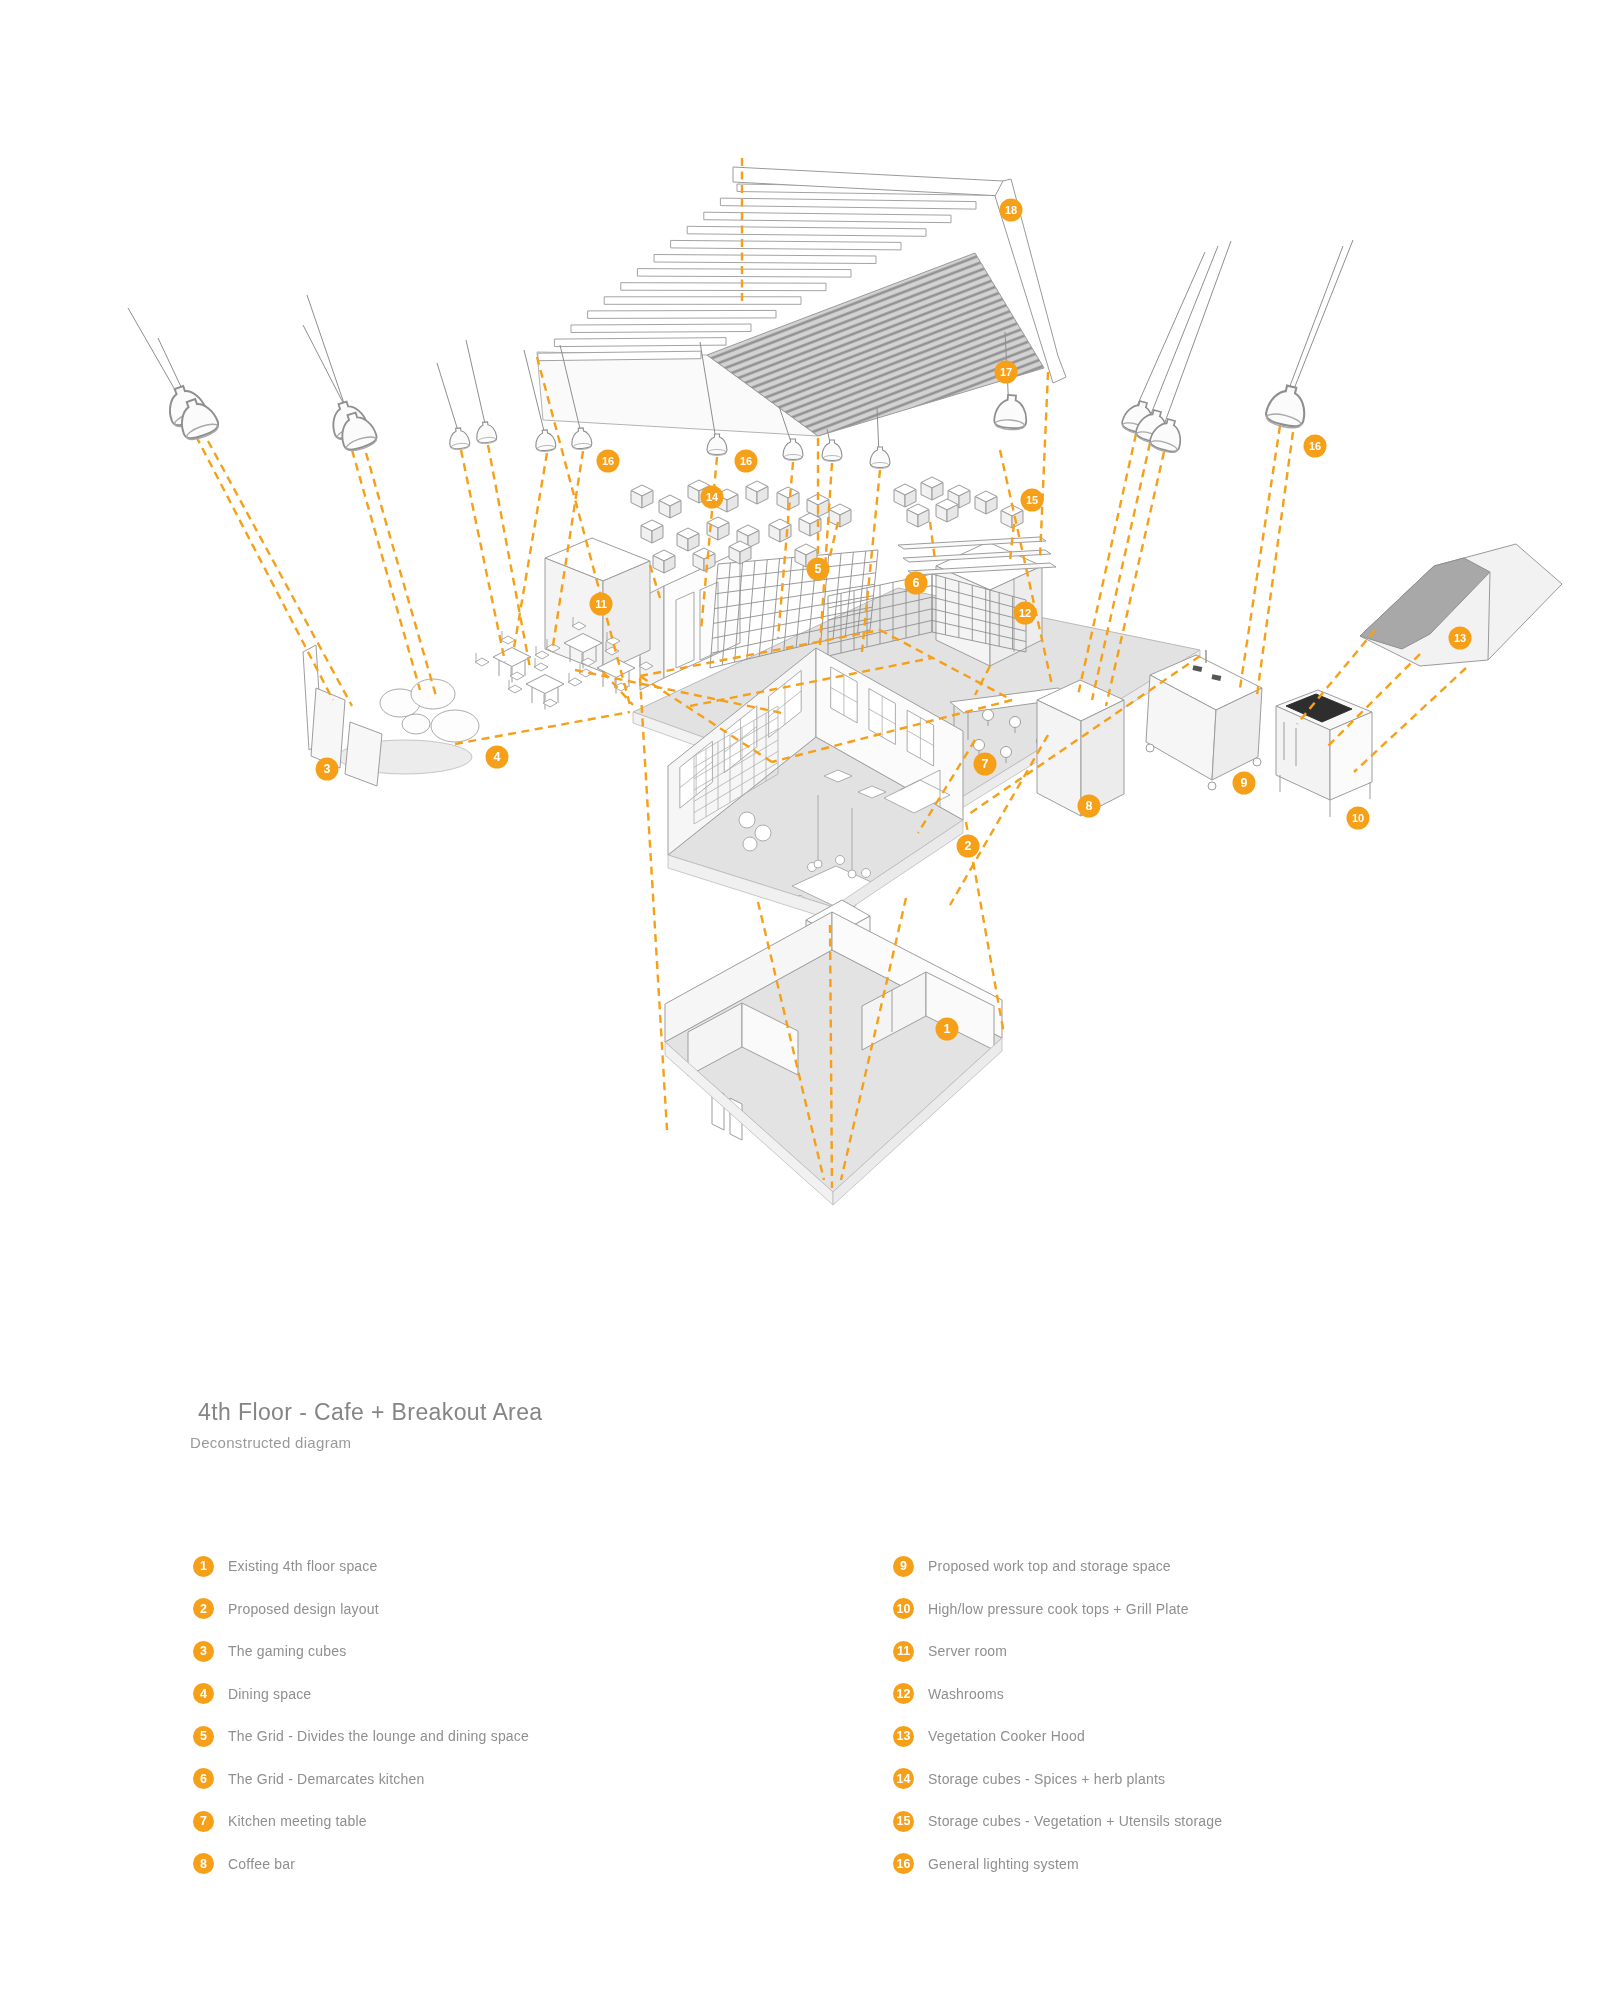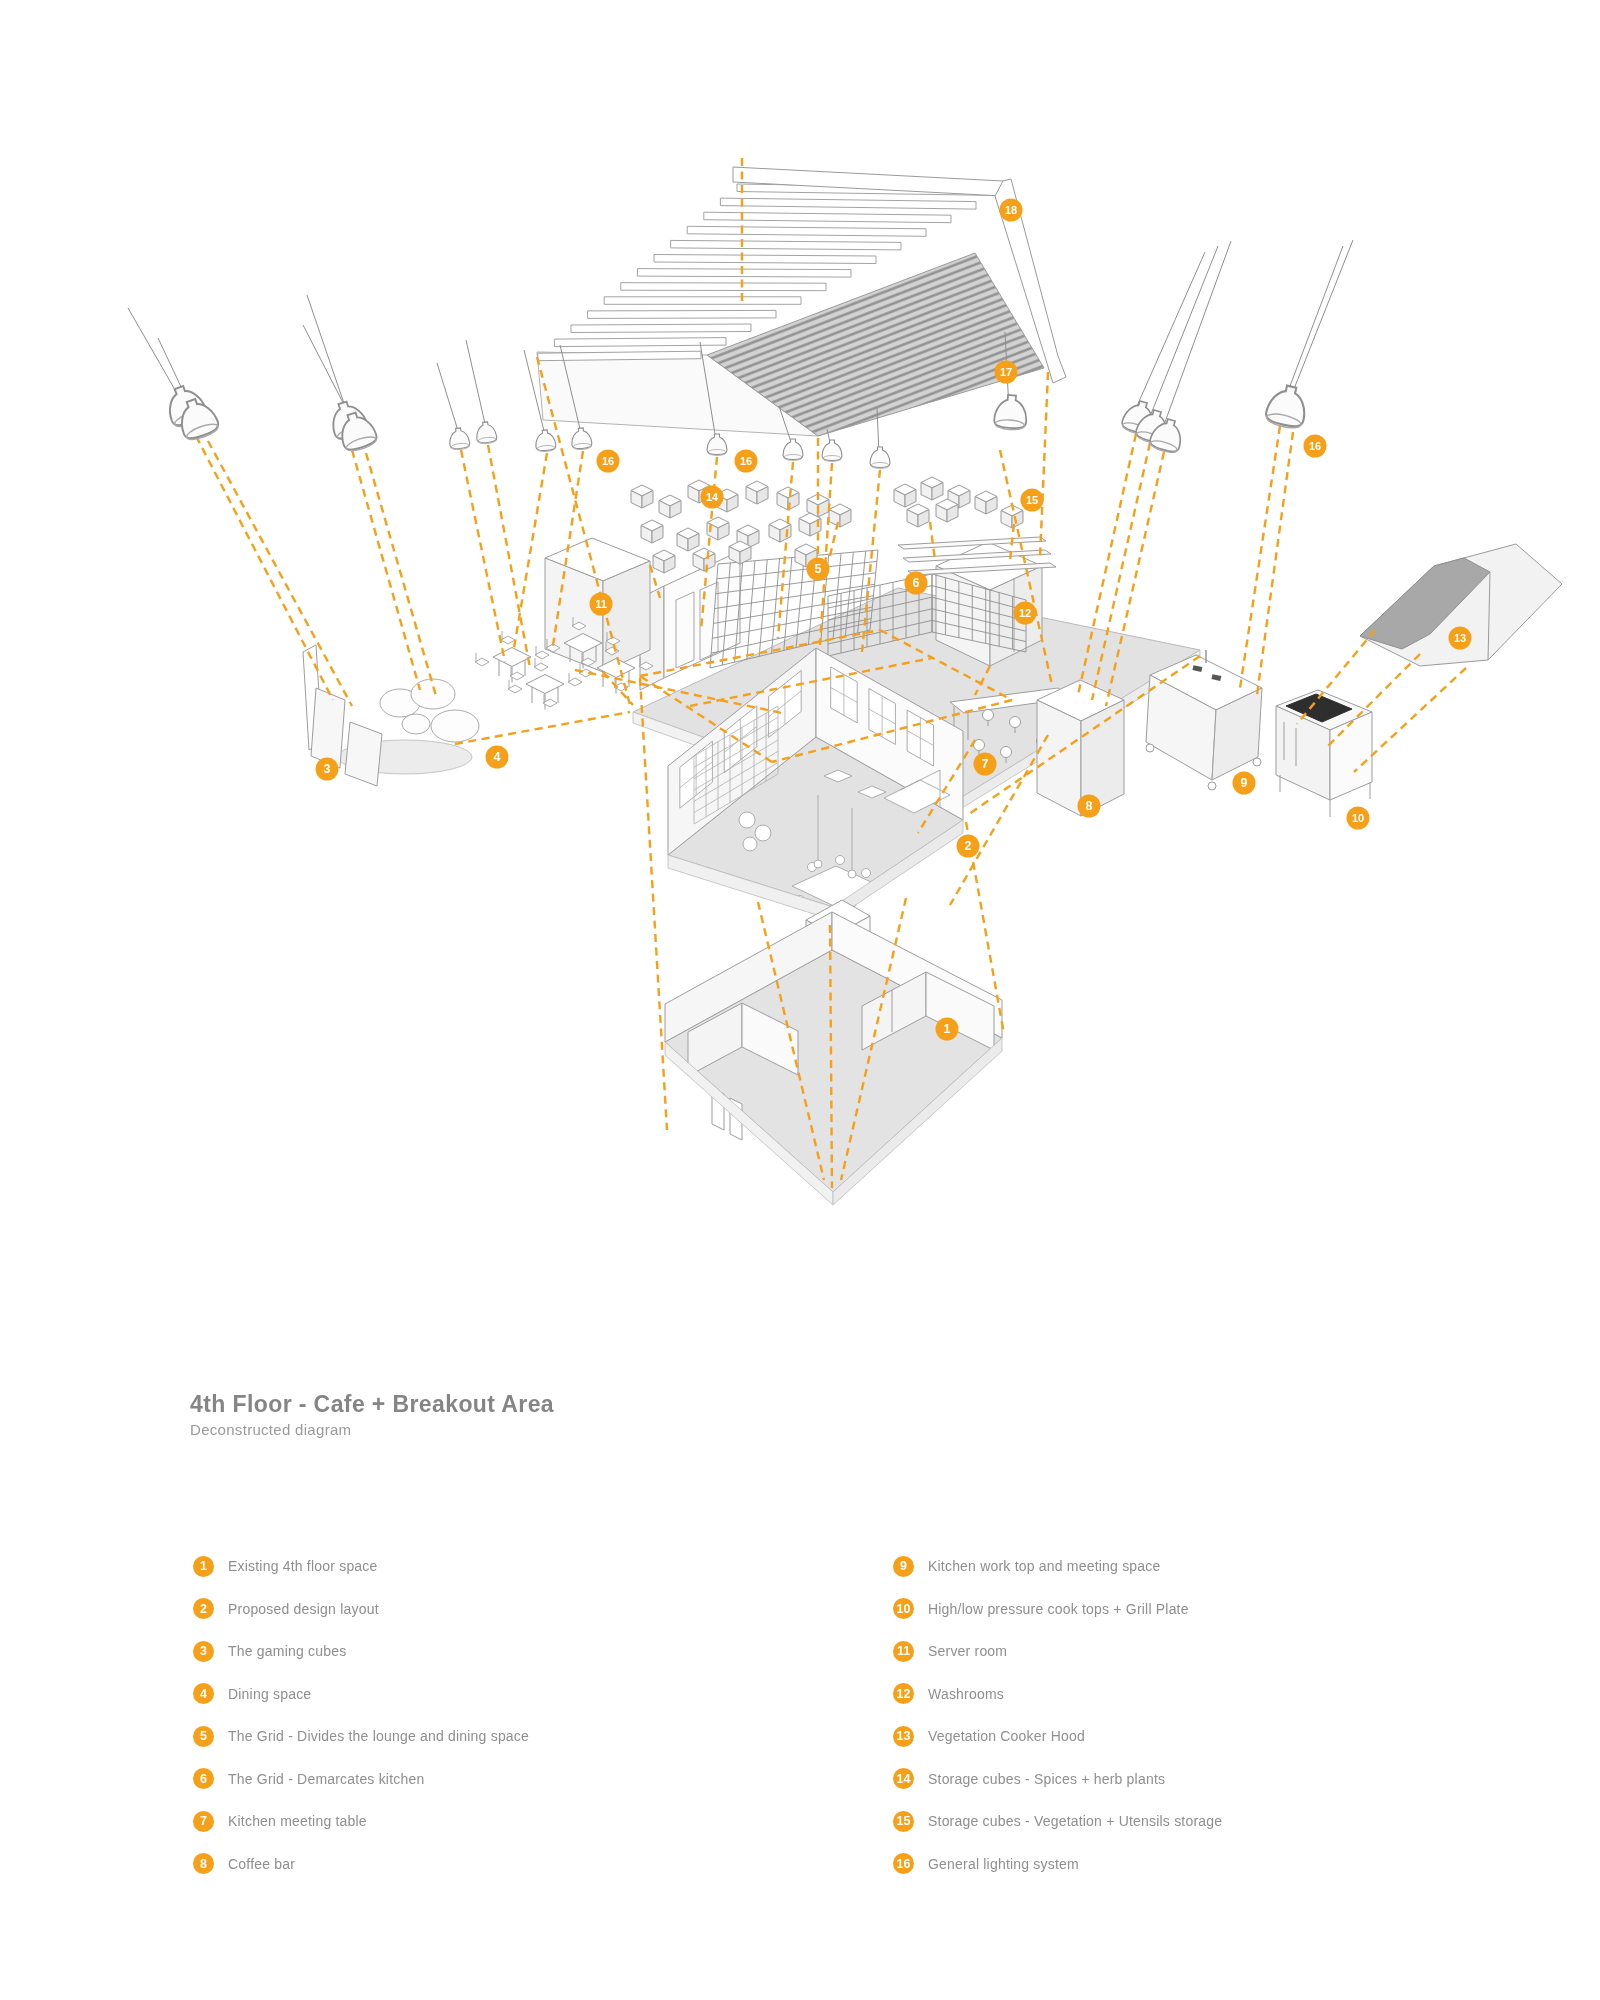--- a/index.html
+++ b/index.html
@@ -1,20 +1,20 @@
 <!DOCTYPE html>
 <html style="--accent: #F5A018;"><head>
 <meta charset="utf-8">
 <style>
   :root{ --accent:#F5A018; --txt:#8f8f8f; }
   html,body{margin:0;padding:0;background:#ffffff;}
   body{position:relative;width:1600px;height:2000px;font-family:"Liberation Sans",sans-serif;overflow:hidden;}
   #diagram{position:absolute;top:0;left:0;}
   .titleblock{position:absolute;left:190px;top:1391px;}
-  .titleblock h1{margin:0;font-size:23px;font-weight:bold;color:#858585;letter-spacing:.4px;}
+  .titleblock h1{margin:8px;font-size:23px;font-weight:normal;color:#858585;letter-spacing:.4px;}
   .titleblock h2{margin:3px 0 0 0;font-size:15px;font-weight:normal;color:#9a9a9a;letter-spacing:.3px;}
   .legend{position:absolute;top:1545px;}
   .legend.left{left:193px;} .legend.right{left:893px;}
   .lrow{height:42.5px;display:flex;align-items:center;gap:14px;}
   .lnum{flex:0 0 auto;width:21px;height:21px;border-radius:50%;background:var(--accent);color:#fff;
         font-size:12.5px;font-weight:bold;display:flex;align-items:center;justify-content:center;}
   .ltext{font-size:14px;color:var(--txt);letter-spacing:.2px;white-space:nowrap;}
 </style>
 </head>
 <body>
@@ -599,21 +599,21 @@
       <span class="ltext">Kitchen meeting table</span>
     </div>
   <div class="lrow">
       <span class="lnum">8</span>
       <span class="ltext">Coffee bar</span>
     </div>
 </div>
 <div class="legend right">
   <div class="lrow">
       <span class="lnum">9</span>
-      <span class="ltext">Kitchen work top and meeting space</span>
+      <span class="ltext">Proposed work top and storage space</span>
     </div>
   <div class="lrow">
       <span class="lnum">10</span>
       <span class="ltext">High/low pressure cook tops + Grill Plate</span>
     </div>
   <div class="lrow">
       <span class="lnum">11</span>
       <span class="ltext">Server room</span>
     </div>
   <div class="lrow">

